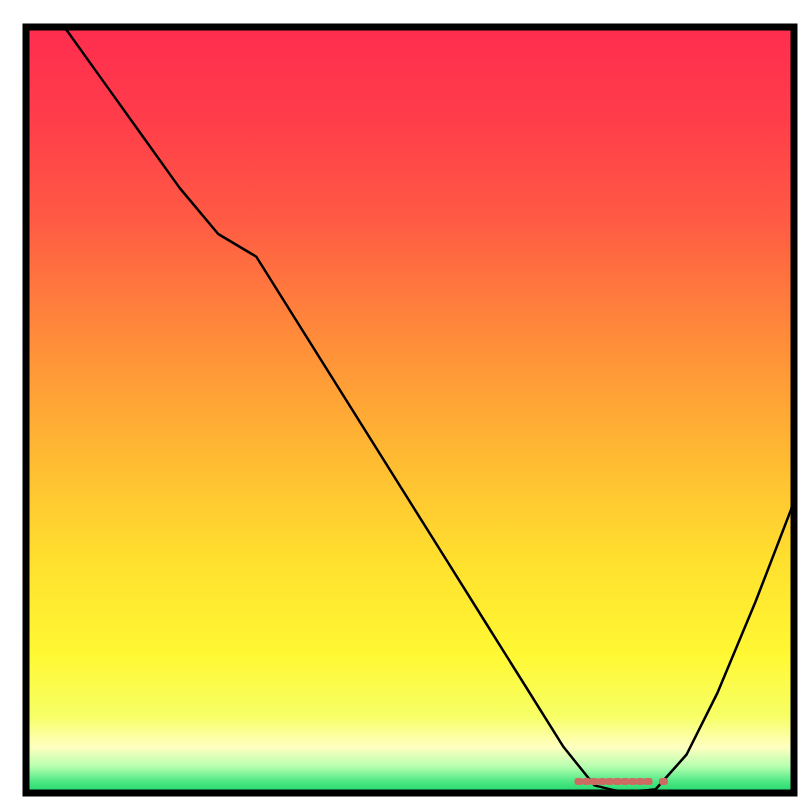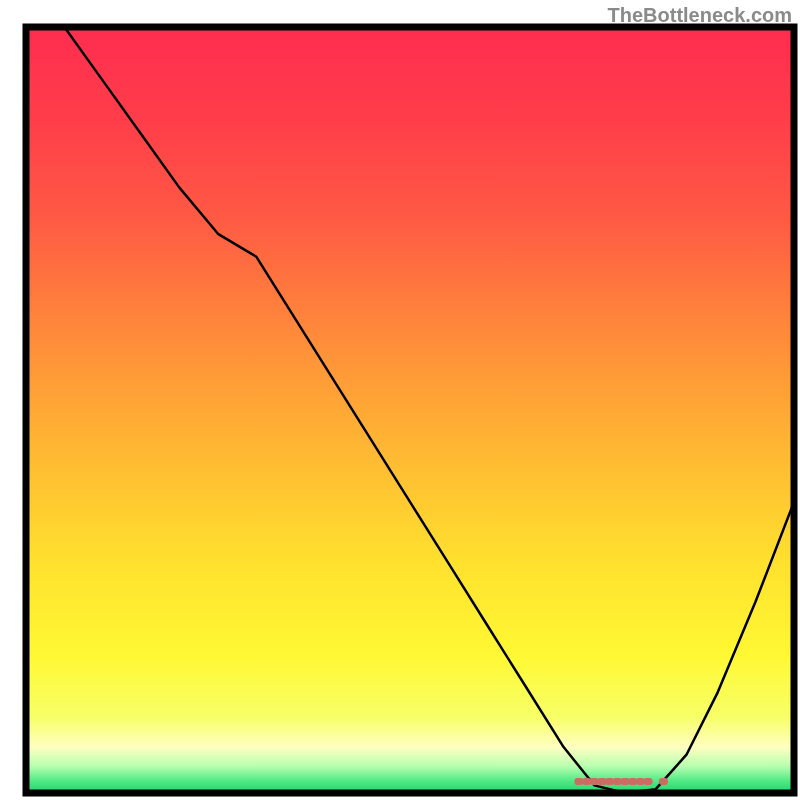--- a/index.html
+++ b/index.html
@@ -12,21 +12,20 @@
     font-family: Arial, sans-serif;
     font-size: 20px;
     font-weight: bold;
     color: #8a8a8a;
   }
   svg { display: block; }
 </style>
 </head>
 <body>
 <div class="container">
-  <div class="attribution">TheBottleneck.com</div>
   <svg id="chart-svg" width="800" height="800">
       <defs>
         <linearGradient id="bg-grad" x1="0" y1="0" x2="0" y2="1">
           <stop offset="0%" stop-color="#ff2d4f"></stop>
           <stop offset="12%" stop-color="#ff3d4a"></stop>
           <stop offset="25%" stop-color="#ff5a44"></stop>
           <stop offset="40%" stop-color="#ff8a3a"></stop>
           <stop offset="55.00000000000001%" stop-color="#ffb733"></stop>
           <stop offset="70%" stop-color="#ffe12e"></stop>
           <stop offset="82%" stop-color="#fff833"></stop>

